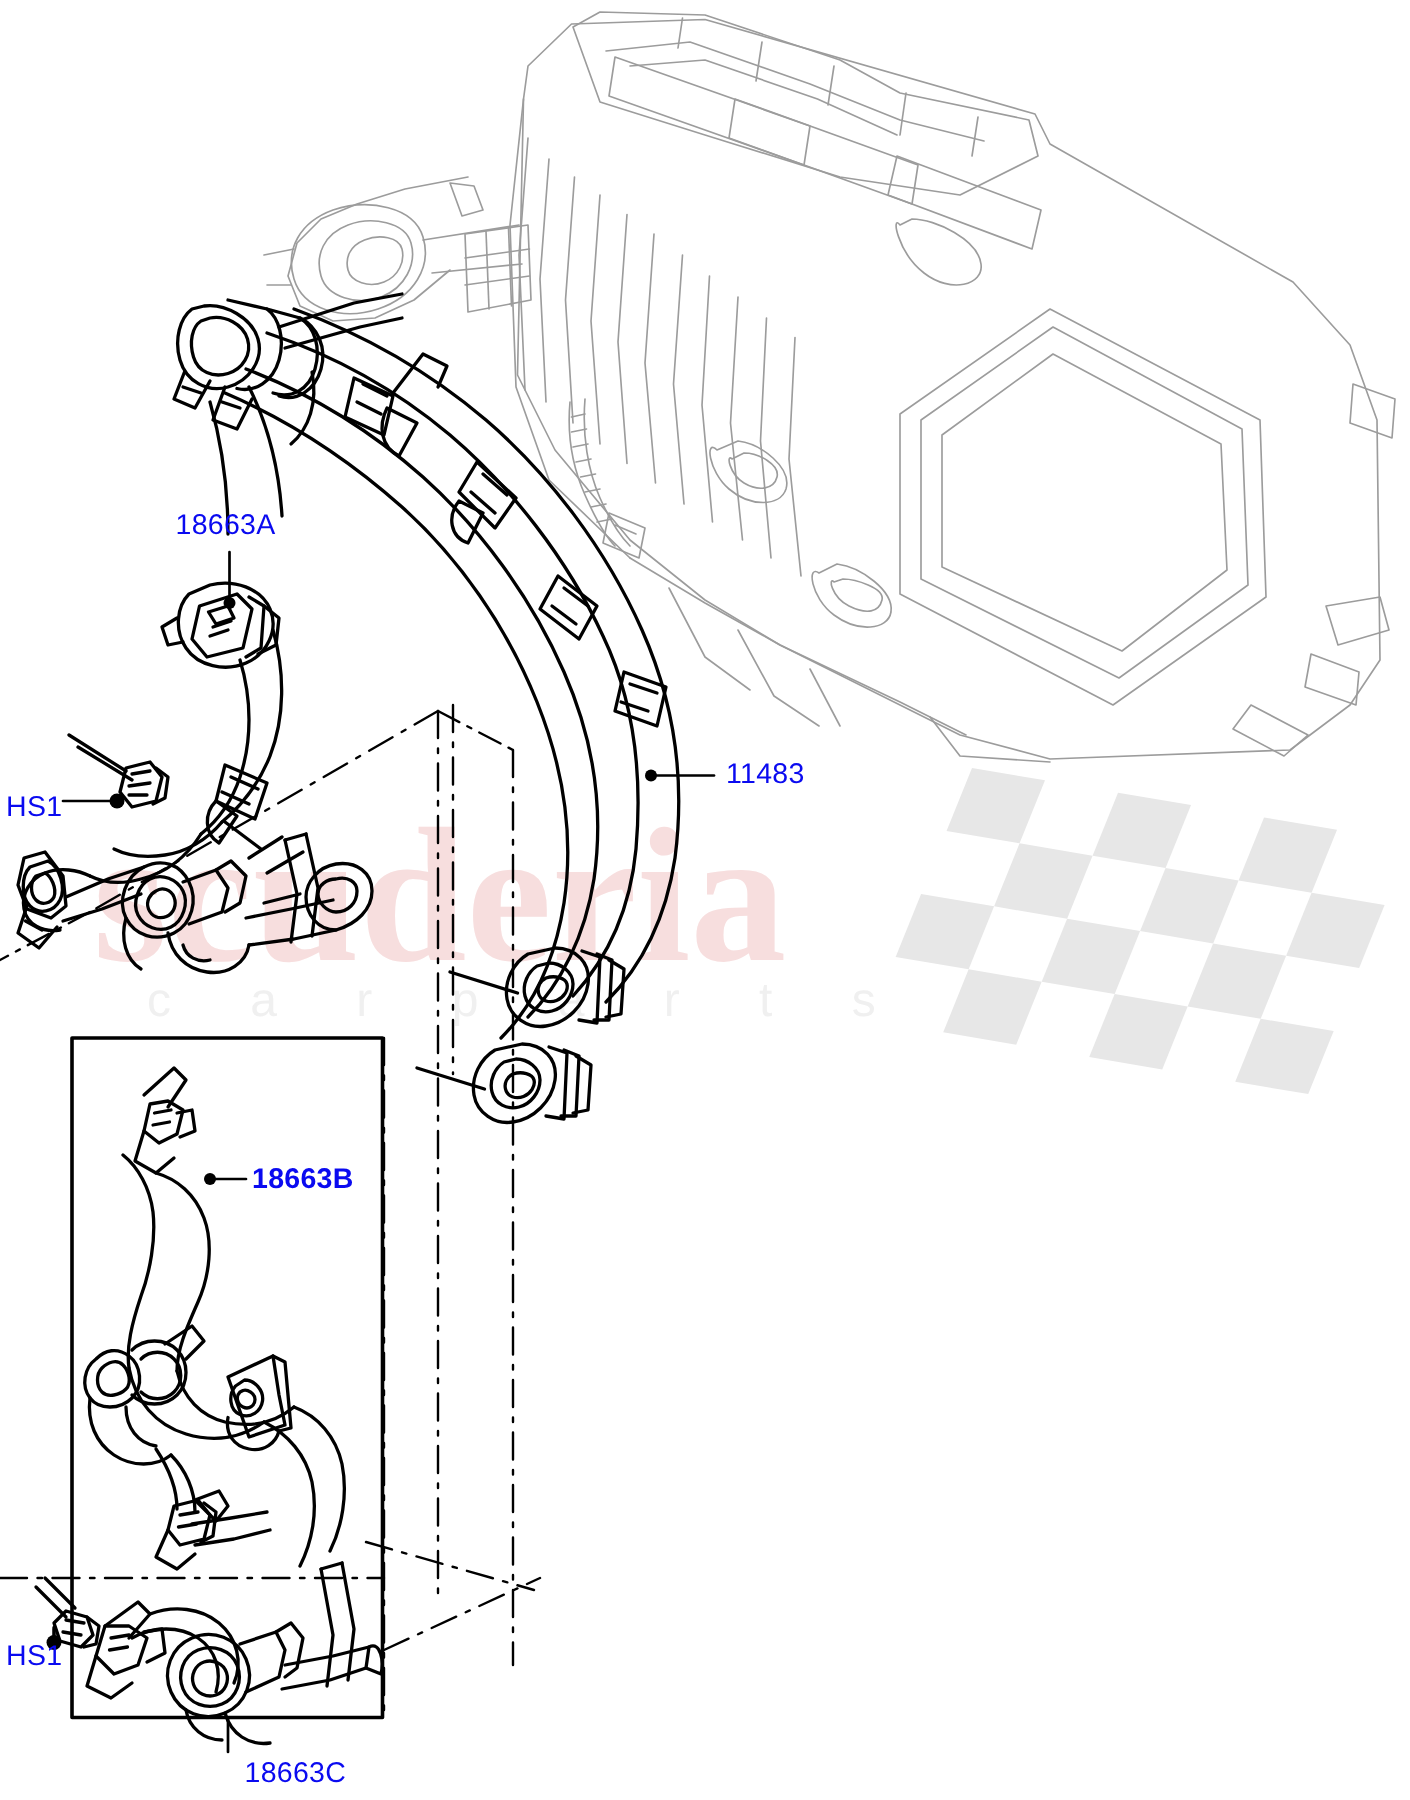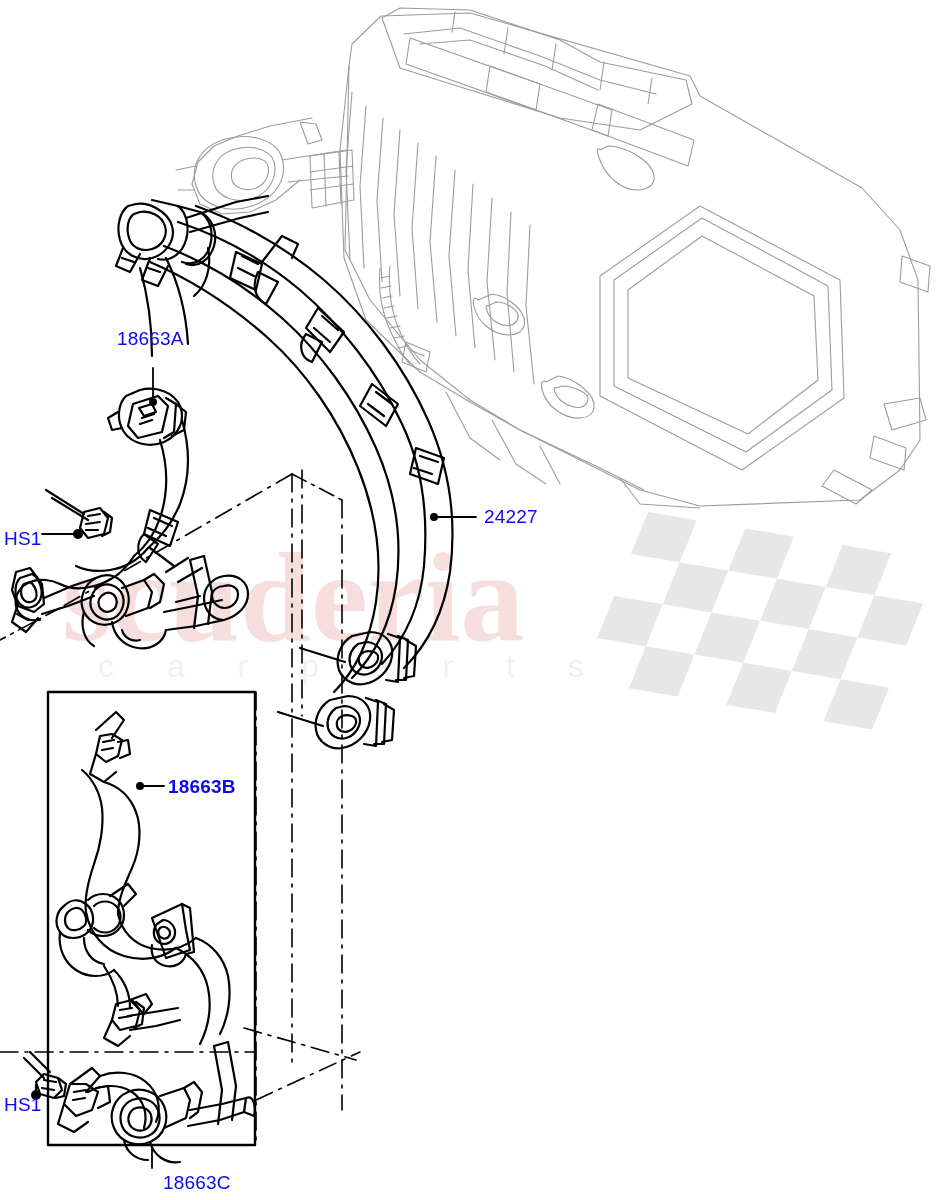--- a/index.html
+++ b/index.html
@@ -377,20 +377,20 @@
       <path d="M44 1074 L58 1078 L62 1090 L54 1098 L40 1094 L36 1082 Z"></path>
       <path d="M44 1080 L56 1082 M42 1088 L54 1090"></path>
       <path d="M58 1078 L66 1084 L64 1096 L56 1098"></path>
       <circle cx="36" cy="1095" r="5" fill="#000000" stroke="none"></circle>
       <path d="M36 1095 L36 1086" stroke-width="1.8"></path>
       <path d="M36 1095 L36 1085"></path>
     </g>
 
   </svg>
 
-  <div class="lbl" style="left:117px;top:328px;">18663A</div>
+  <div class="lbl" style="left:117px;top:340px;">18663A</div>
   <div class="lbl" style="left:4px;top:528px;">HS1</div>
-  <div class="lbl" style="left:484px;top:506px;">24227</div>
+  <div class="lbl" style="left:484px;top:506px;">11483</div>
   <div class="lbl" style="left:168px;top:776px;font-weight:bold;">18663B</div>
   <div class="lbl" style="left:4px;top:1094px;">HS1</div>
   <div class="lbl" style="left:163px;top:1172px;">18663C</div>
 
 </div>
 
 </body></html>

